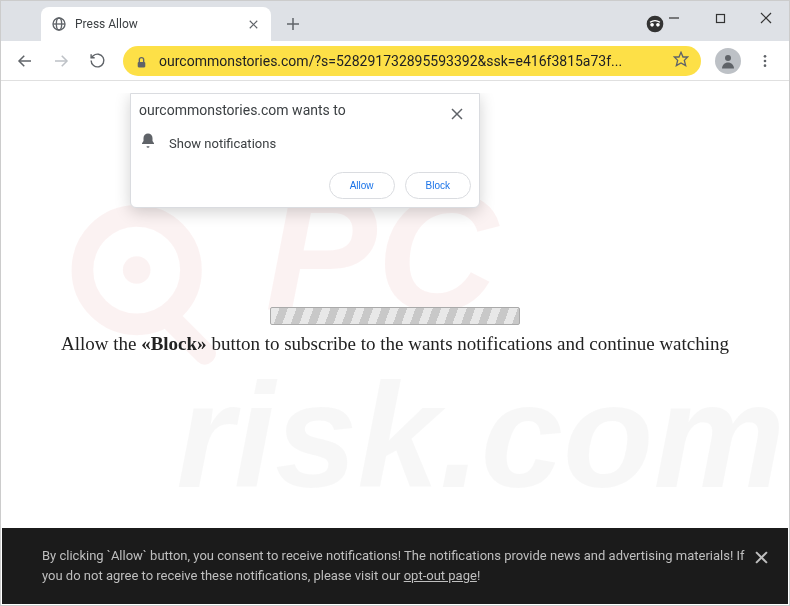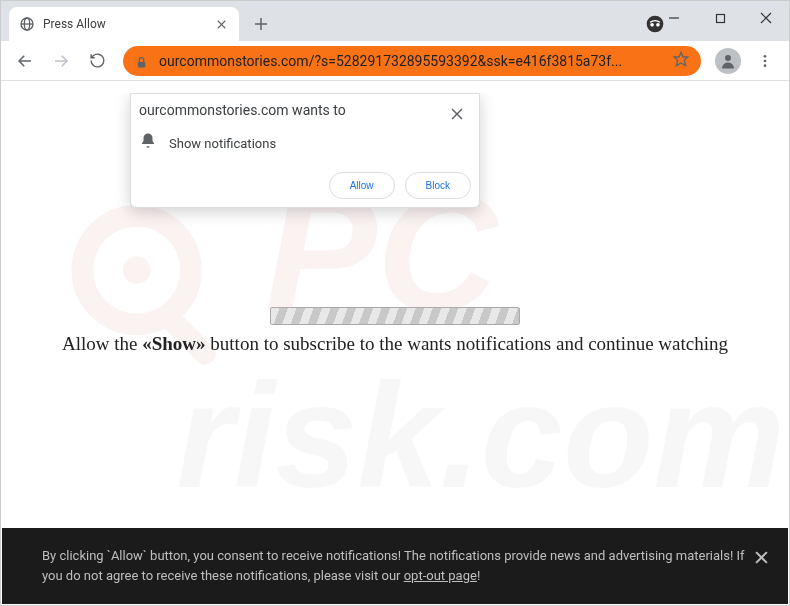--- a/index.html
+++ b/index.html
@@ -17,20 +17,21 @@
   color: #333; font-size: 14px;
 }
 .tabstrip {
   height: 40px; background: #dee1e6; display: flex; align-items: flex-end;
   padding-left: 8px; padding-top: 6px;
 }
 .tab {
   background: #fff; border-radius: 8px 8px 0 0; height: 34px;
   display: flex; align-items: center; padding: 0 10px; min-width: 230px;
   position: relative;
+  margin-left: 32px;
 }
 .tab .favicon { width: 16px; height: 16px; margin-right: 8px; color: #5f6368; }
 .tab .title { font-size: 12px; color: #3c4043; flex: 1; }
 .tab .close { width: 16px; height: 16px; color: #5f6368; display: flex; align-items: center; justify-content: center; border-radius: 50%; font-size: 13px; }
 .newtab {
   width: 28px; height: 28px; margin-left: 8px; display: flex; align-items: center; justify-content: center;
   color: #5f6368; font-size: 18px; margin-bottom: 3px;
 }
 .incognito {
   margin-left: auto; margin-right: 120px; margin-bottom: 3px;
@@ -39,21 +40,21 @@
 .toolbar {
   height: 40px; background: #fff; border-bottom: 1px solid #e0e0e0;
   display: flex; align-items: center; padding: 0 8px; gap: 4px;
 }
 .navbtn {
   width: 32px; height: 32px; display: flex; align-items: center; justify-content: center;
   color: #5f6368; border-radius: 50%;
 }
 .navbtn.disabled { color: #bdc1c6; }
 .omnibox {
-  flex: 1; height: 30px; background: #f97316; border-radius: 15px;
+  flex: 1; height: 30px; background: #fde047; border-radius: 15px;
   display: flex; align-items: center; padding: 0 12px; margin: 0 6px;
 }
 .omnibox .lock { width: 14px; height: 14px; color: #5f6368; margin-right: 10px; }
 .omnibox .url { font-size: 14px; color: #202124; flex: 1; white-space: nowrap; overflow: hidden; }
 .omnibox .star { color: #5f6368; margin-left: 8px; }
 .avatar {
   width: 26px; height: 26px; border-radius: 50%; background: #bdc1c6;
   display: flex; align-items: center; justify-content: center; margin: 0 4px;
 }
 .menu3 { width: 32px; height: 32px; display: flex; align-items: center; justify-content: center; color: #5f6368; }
@@ -244,21 +245,21 @@
     <div class="perm-btns">
       <button class="perm-btn">Allow</button>
       <button class="perm-btn">Block</button>
     </div>
   </div>
 
   <div class="progress-wrap">
     <div class="progress"></div>
   </div>
   <div class="instruct">
-    <span>Allow the </span><b>«Show»</b><span> button to subscribe to the wants notifications and continue watching</span>
+    <span>Allow the </span><b>«Block»</b><span> button to subscribe to the wants notifications and continue watching</span>
   </div>
 
   <div class="consent-bar">
     <div class="consent-close">
       <svg width="13" height="13" viewBox="0 0 12 12">
           <line x1="1" y1="1" x2="11" y2="11" stroke="currentColor" stroke-width="1.8"></line>
           <line x1="11" y1="1" x2="1" y2="11" stroke="currentColor" stroke-width="1.8"></line>
         </svg>
     </div>
     <span>By clicking `Allow` button, you consent to receive notifications! The notifications provide news and advertising materials! If you do not agree to receive these notifications, please visit our </span><a href="#">opt-out page</a><span>!</span>

